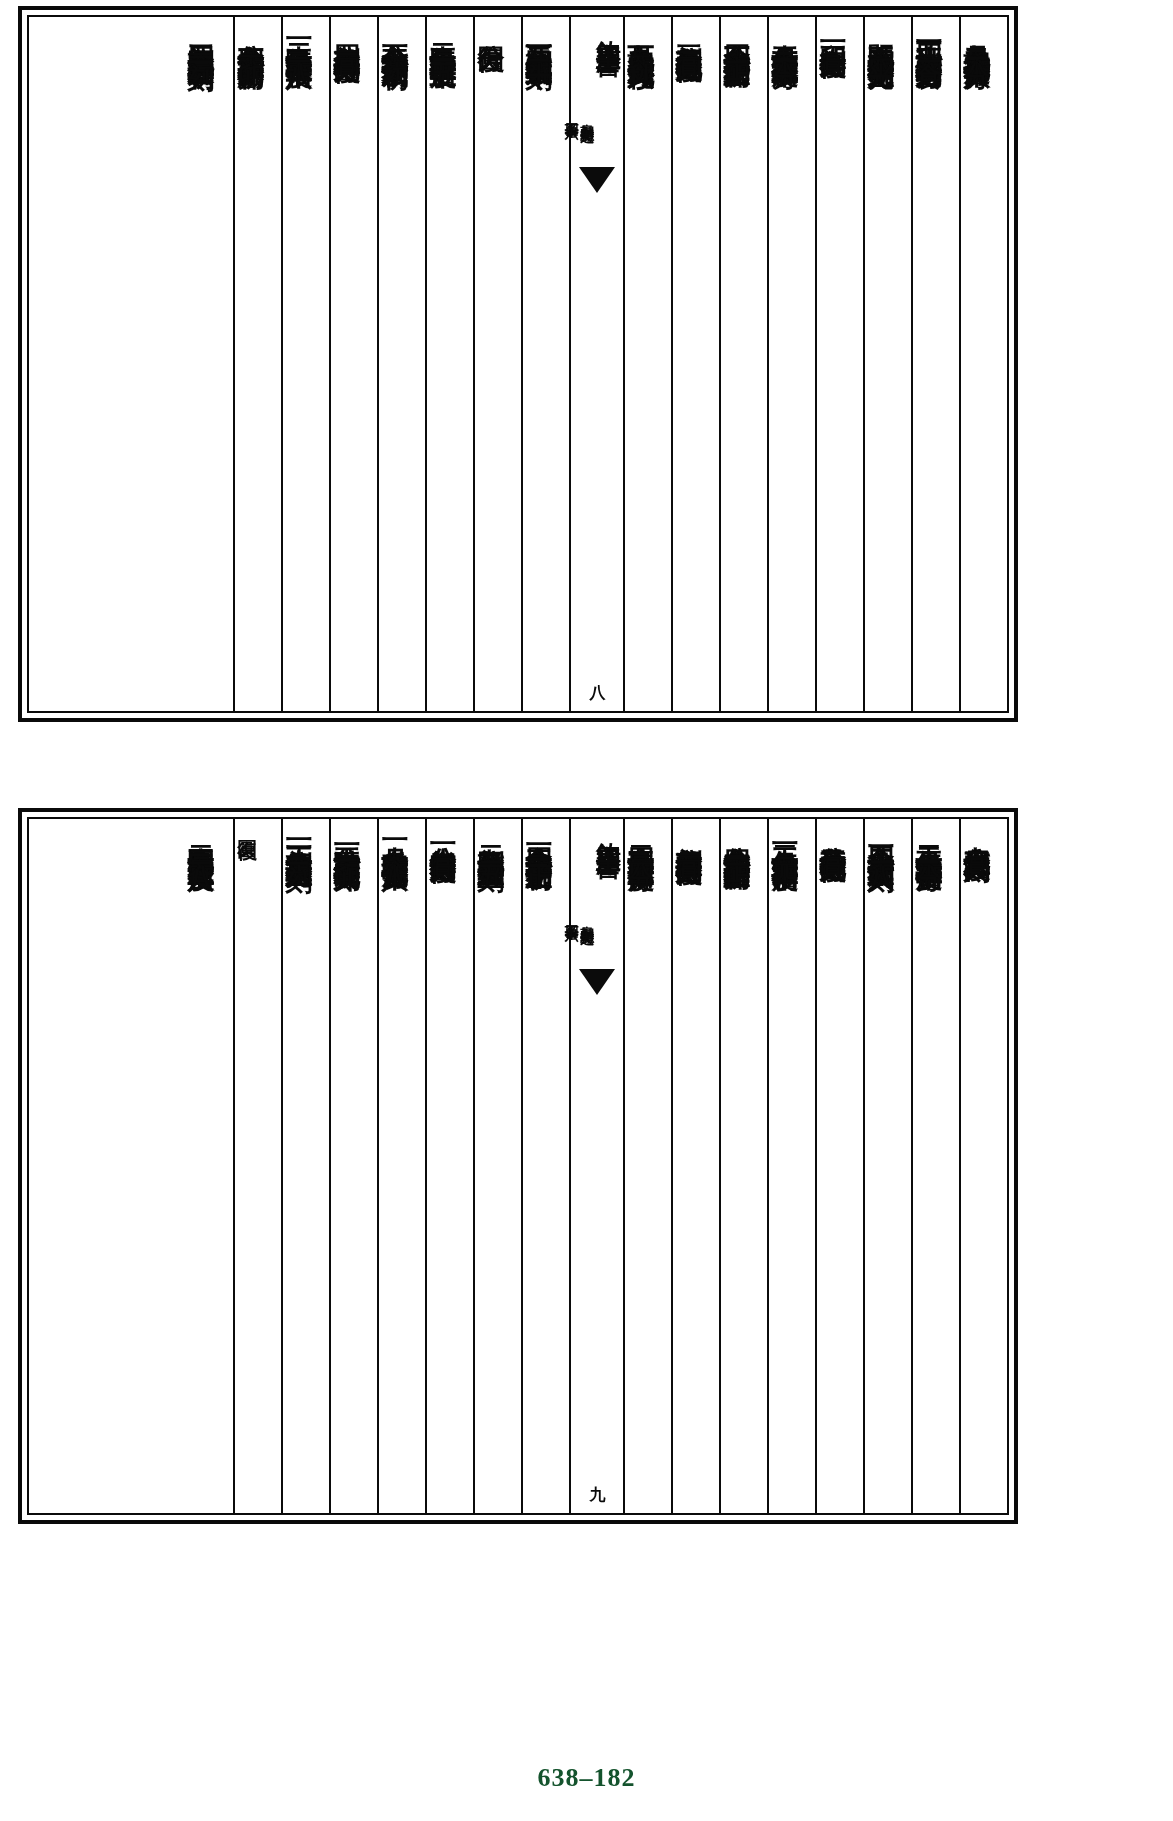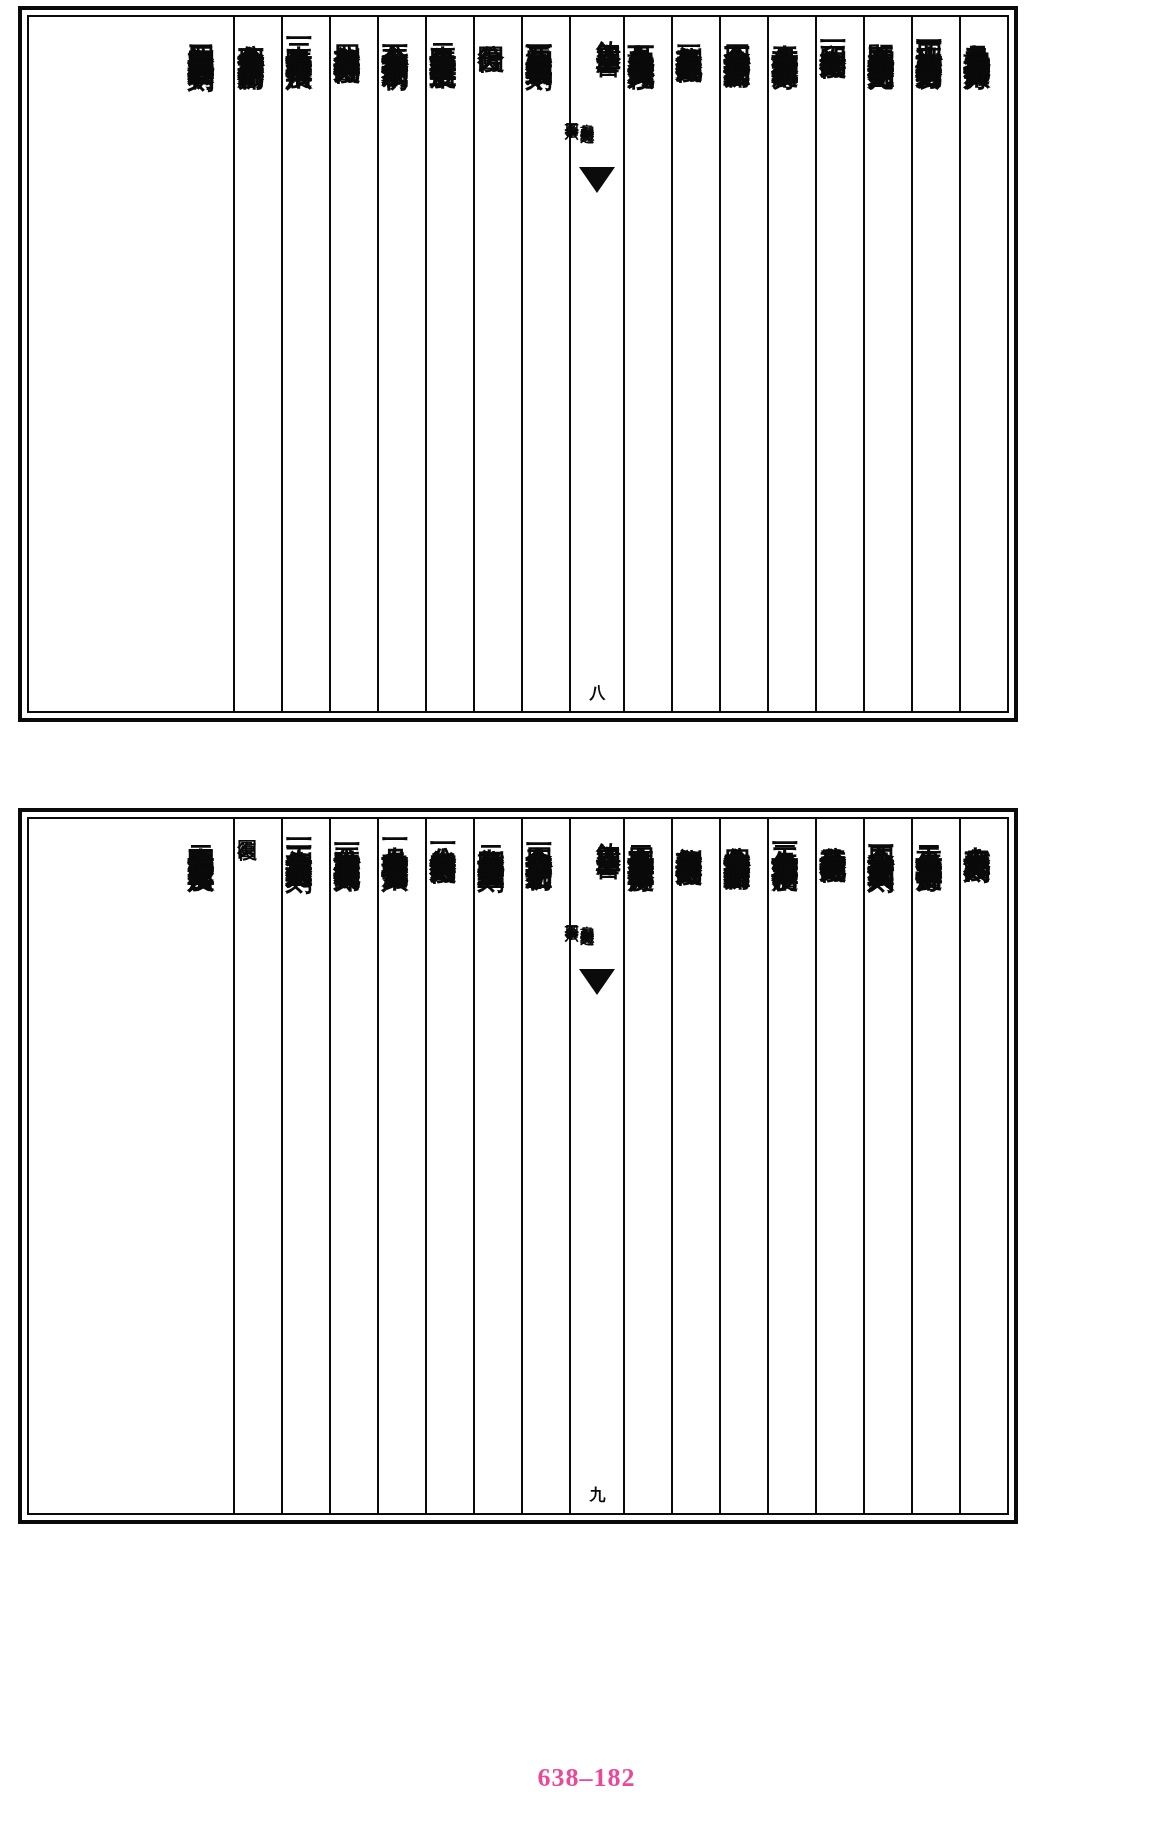--- a/index.html
+++ b/index.html
@@ -152,21 +152,21 @@
   
   .folio {
     position: absolute;
     left: 0;
     right: 0;
     bottom: 28px;
     text-align: center;
     font-size: 26px;
     font-weight: 700;
     letter-spacing: 1px;
-    color: #ec4899;
+    color: #14532d;
     font-family: "Liberation Serif", serif;
   }
 
   
   .block.top::before,
   .block.bottom::before {
     content: "";
     position: absolute;
     left: -2px; top: -2px; right: -2px; bottom: -2px;
     border: 1px solid rgba(0,0,0,0.25);

